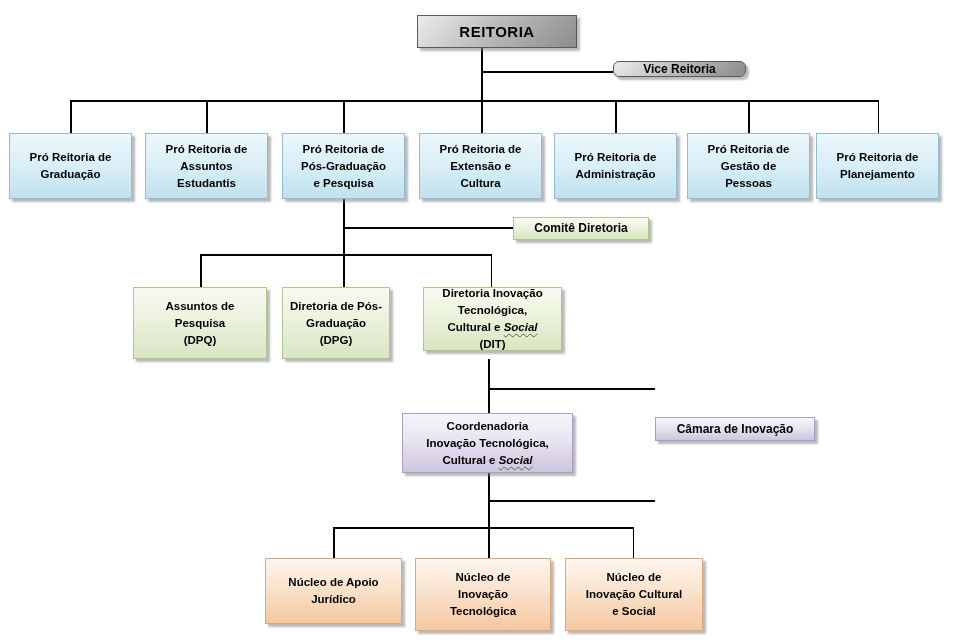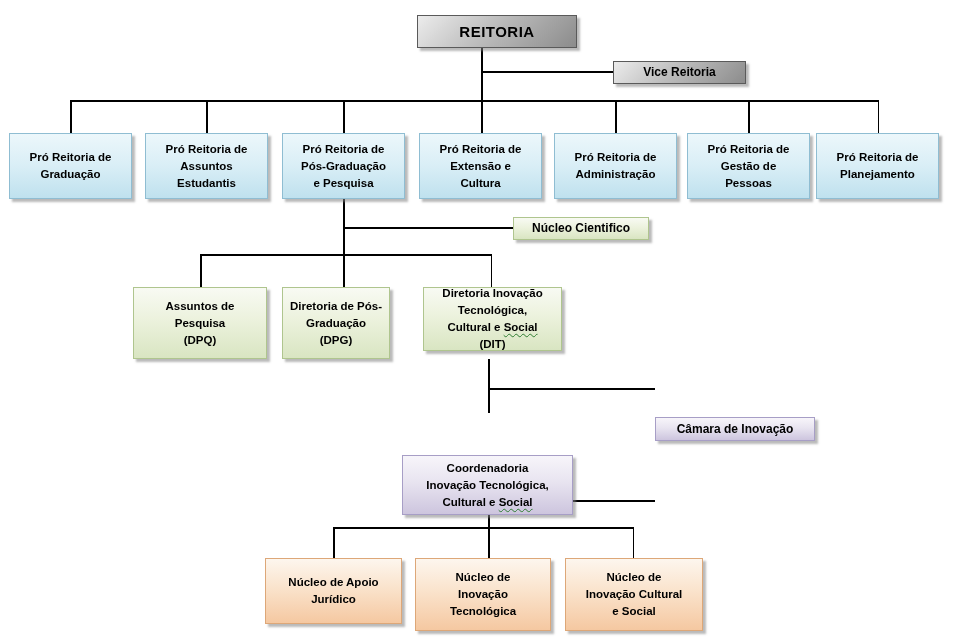--- a/index.html
+++ b/index.html
@@ -15,21 +15,21 @@
     box-shadow:3px 3px 2px rgba(130,130,130,0.55);
   }
   .blue   { background:linear-gradient(180deg,#ecf7fb 0%,#d9eef6 50%,#bfe1ee 100%); border:1px solid #8fbdd2; }
   .green  { background:linear-gradient(180deg,#f8faf3 0%,#ecf2dd 45%,#d9e5c2 100%); border:1px solid #afc58e; }
   .purple { background:linear-gradient(180deg,#f7f5fa 0%,#e8e4f0 45%,#cdc5de 100%); border:1px solid #a79ec6; }
   .orange { background:linear-gradient(180deg,#fdf6ee 0%,#fae3cc 45%,#f5c8a1 100%); border:1px solid #dda778; }
   .gray   { background:linear-gradient(135deg,#ececec 0%,#bdbdbd 45%,#8c8c8c 100%); border:1px solid #5a5a5a; }
   .root   { font-size:15px; letter-spacing:0.5px; }
   .small  { font-size:12px; }
   .line   { position:absolute; background:#000000; }
-  .sq     { text-decoration:underline wavy #2e7d32; text-decoration-thickness:1px; text-underline-offset:2px; }
+  .sq     { text-decoration:underline wavy #2e7d32; text-decoration-thickness:1px; text-underline-offset:2px;font-style:italic; }
 </style>
 </head>
 <body>
 
 <div class="canvas">
 
   <div class="line" style="left:481px; top:48px;  width:1.5px; height:52px;"></div>
   <div class="line" style="left:481px; top:71px;  width:132px; height:1.5px;"></div>
   <div class="line" style="left:70px;  top:100px; width:809px; height:1.5px;"></div>
   <div class="line" style="left:70px;  top:100px; width:1.5px; height:33px;"></div>
@@ -49,21 +49,21 @@
   <div class="line" style="left:488px; top:473px; width:1.5px; height:85px;"></div>
   <div class="line" style="left:488px; top:500px; width:167px; height:1.5px;"></div>
   <div class="line" style="left:333px; top:527px; width:301px; height:1.5px;"></div>
   <div class="line" style="left:333px; top:527px; width:1.5px; height:31px;"></div>
   <div class="line" style="left:632.5px; top:527px; width:1.5px; height:31px;"></div>
 
   <div class="node gray root" style="left:417px; top:15px; width:160px; height:33px;justify-content:center;">
     <span>REITORIA</span>
   </div>
 
-  <div class="node gray small" style="left:613px; top:61px; width:133px; height:23px;">
+  <div class="node gray small" style="left:613px; top:61px; width:133px; height:16px;border-radius:6px;">
     <span>Vice Reitoria</span>
   </div>
 
   <div class="node blue" style="left:9px; top:133px; width:123px; height:66px;">
     <span>Pró Reitoria de
 Graduação</span>
   </div>
   <div class="node blue" style="left:145px; top:133px; width:123px; height:66px;">
     <span>Pró Reitoria de
 Assuntos
@@ -87,21 +87,21 @@
     <span>Pró Reitoria de
 Gestão de
 Pessoas</span>
   </div>
   <div class="node blue" style="left:816px; top:133px; width:123px; height:66px;">
     <span>Pró Reitoria de
 Planejamento</span>
   </div>
 
   <div class="node green small" style="left:513px; top:217px; width:136px; height:23px;">
-    <span>Núcleo Cientifico</span>
+    <span>Comitê Diretoria</span>
   </div>
 
   <div class="node green" style="left:133px; top:287px; width:134px; height:72px;">
     <span>Assuntos de
 Pesquisa
 (DPQ)</span>
   </div>
   <div class="node green" style="left:282px; top:287px; width:108px; height:72px;">
     <span>Diretoria de Pós-
 Graduação
@@ -111,21 +111,21 @@
     <span><span>Diretoria Inovação
 Tecnológica,
 Cultural e </span><span class="sq">Social</span><span>
 (DIT)</span></span>
   </div>
 
   <div class="node purple small" style="left:655px; top:377px; width:160px; height:24px;margin-top:40px;">
     <span>Câmara de Inovação</span>
   </div>
 
-  <div class="node purple" style="left:402px; top:413px; width:171px; height:60px;margin-top:42px;">
+  <div class="node purple" style="left:402px; top:413px; width:171px; height:60px;">
     <span><span>Coordenadoria
 Inovação Tecnológica,
 Cultural e </span><span class="sq">Social</span></span>
   </div>
 
 
   <div class="node orange" style="left:265px; top:558px; width:137px; height:66px;">
     <span>Núcleo de Apoio
 Jurídico</span>
   </div>

